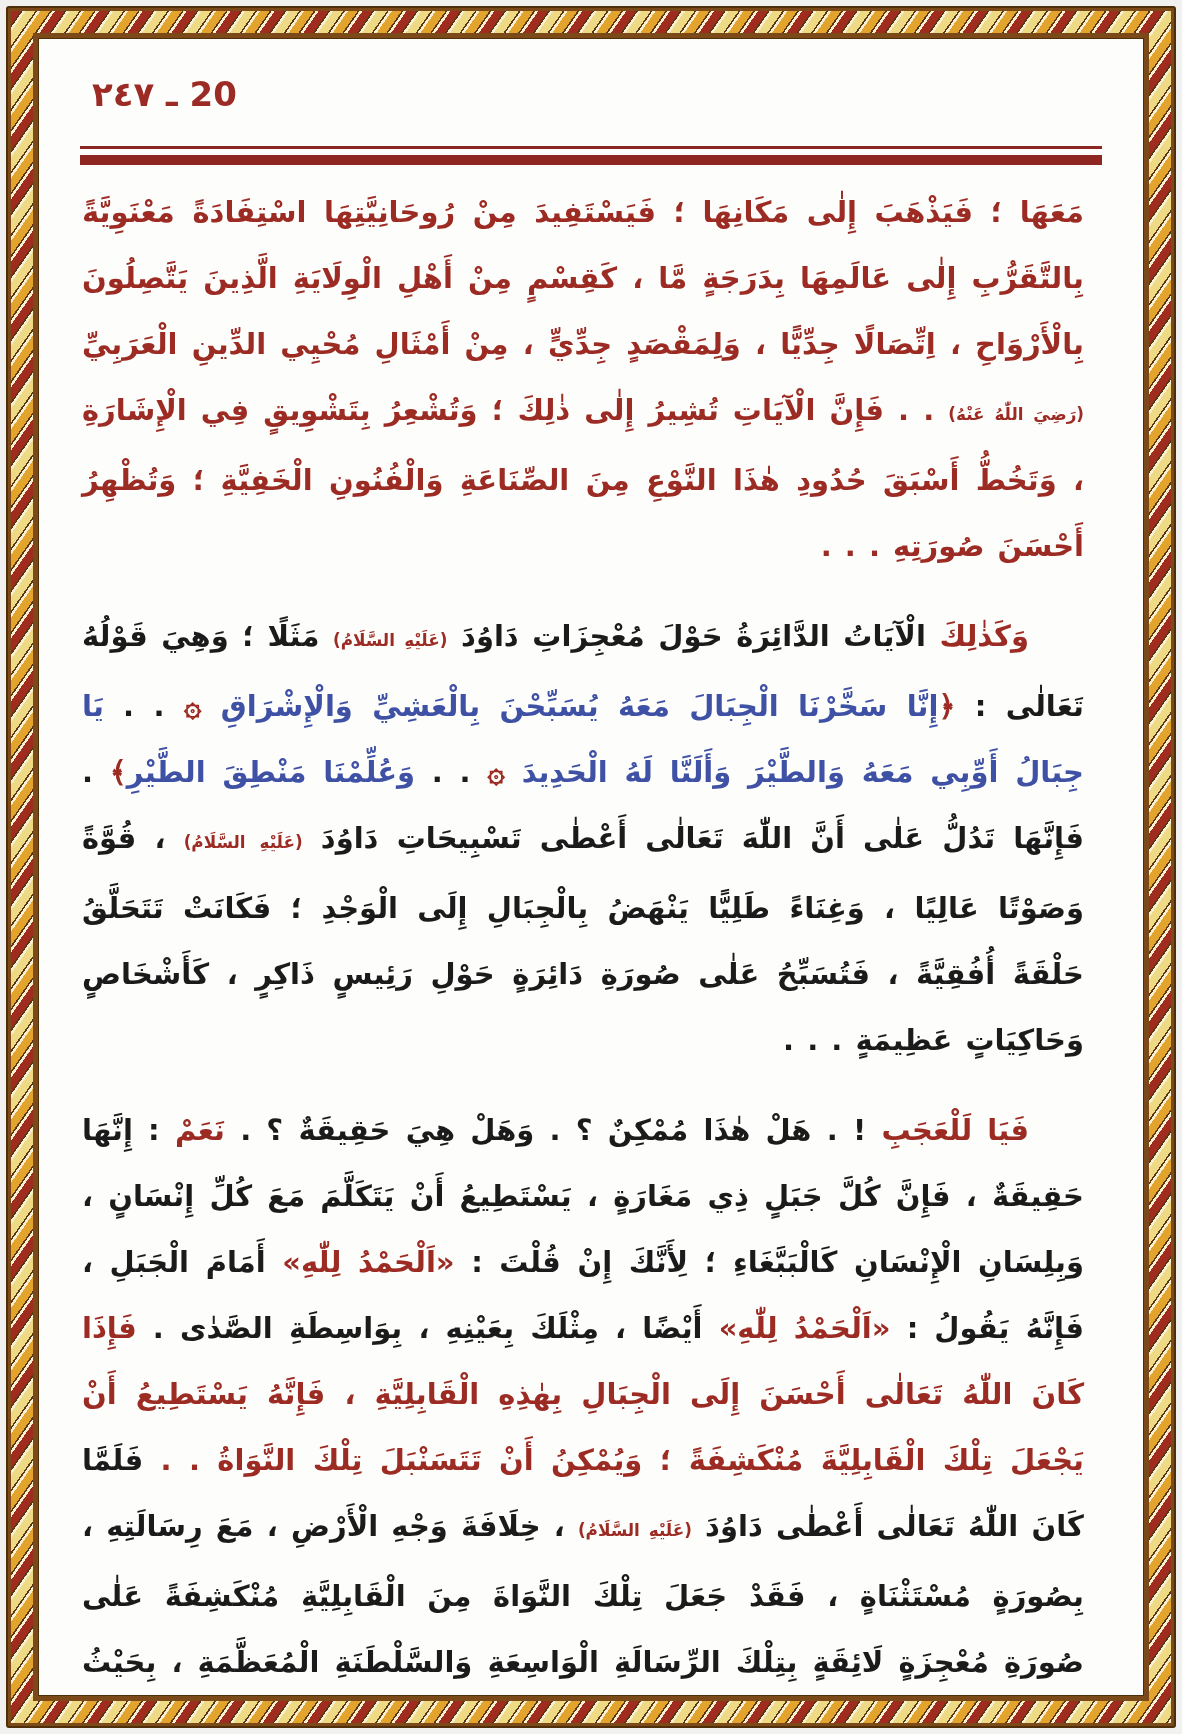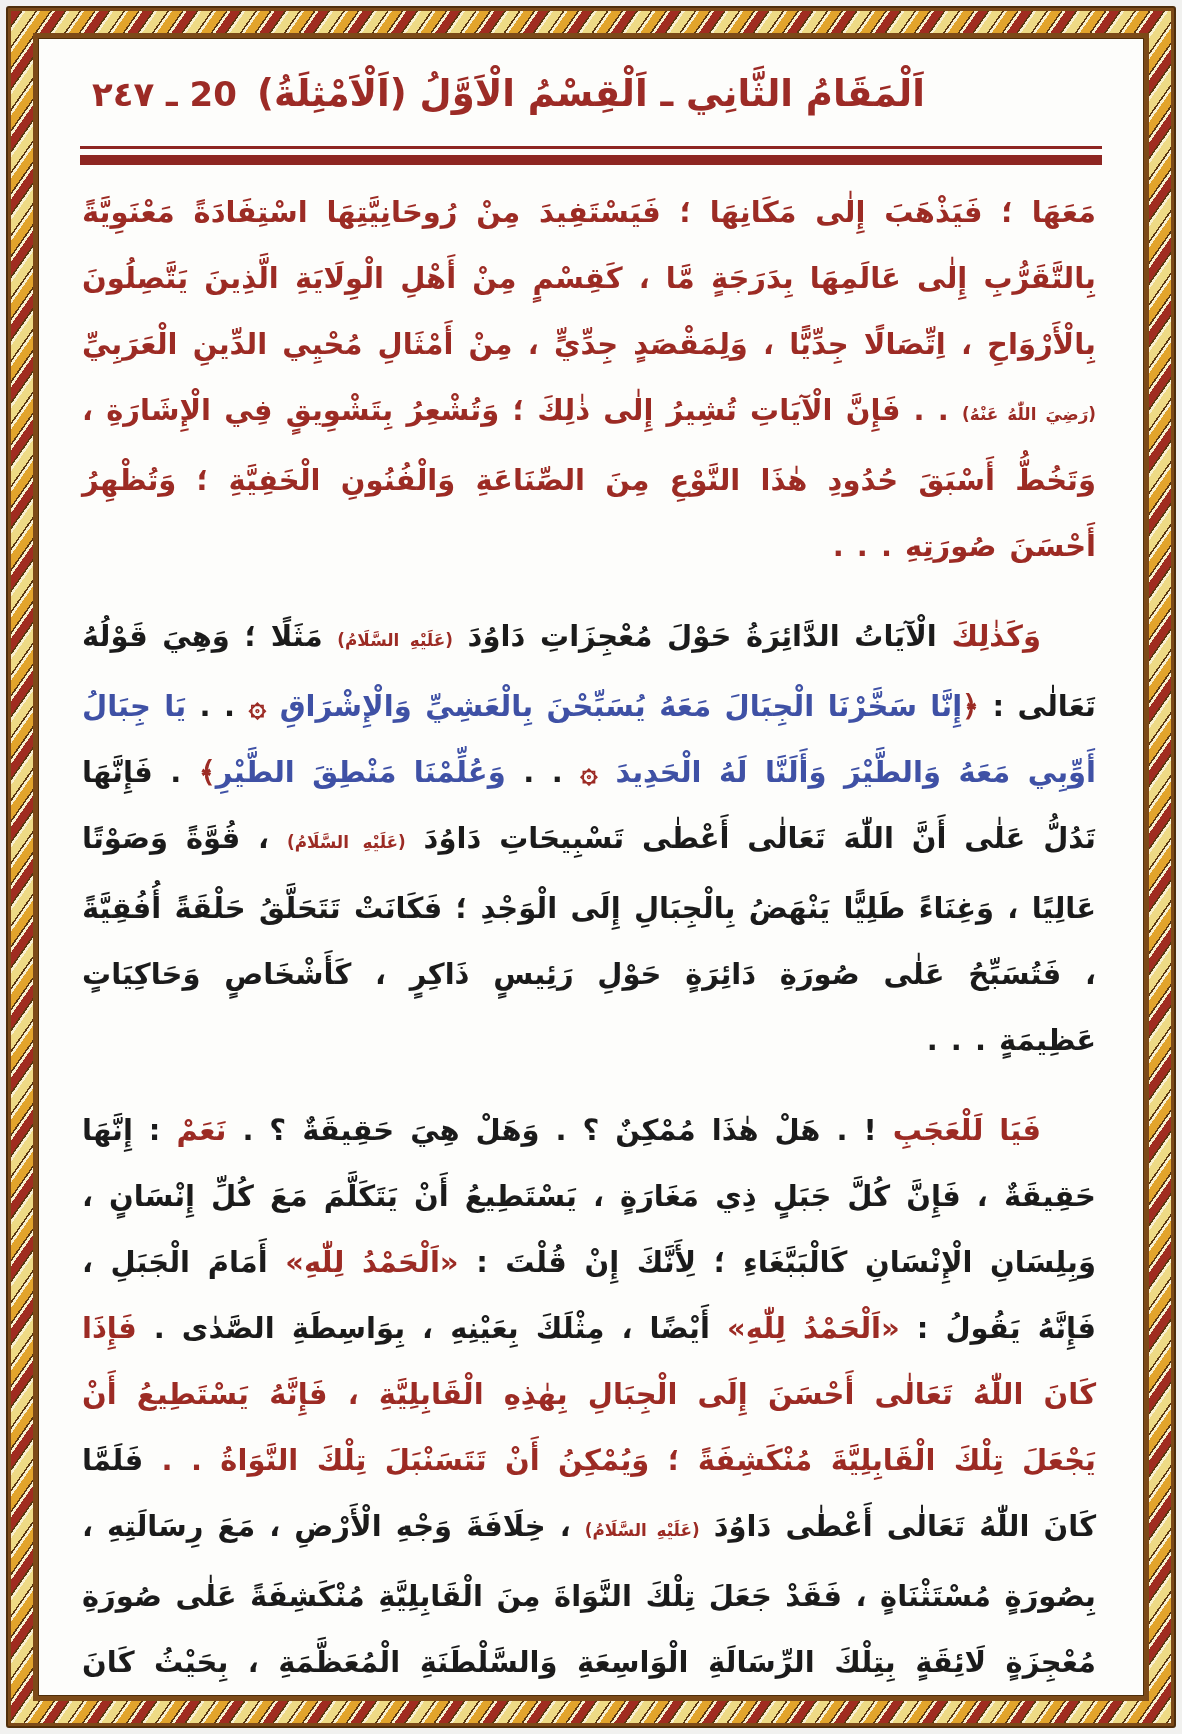--- a/index.html
+++ b/index.html
@@ -89,39 +89,38 @@
   .body-text {
     direction: rtl;
     text-align: justify;
     font-size: 29px;
     font-weight: bold;
     line-height: 66px;
     color: #1b1b1b;
     word-spacing: 3px;
     padding: 14px 4px 0 4px;
   }
-  .para { margin: 0 4px 24px 0; }
+  .para { margin: 0 16px 24px 0; }
   .para.indent { text-indent: 55px; }
   .para.justify-last { text-align-last: justify; }
   .run-black  { color: #1b1b1b; }
   .run-red    { color: #9c2b24; }
   .run-blue   { color: #3f51a5; }
   .run-seal   { color: #9c2b24; font-size: 0.58em; font-weight: bold; }
   .run-rosette{ color: #9c2b24; font-size: 1.02em; }
 </style>
 </head>
 <body>
 
 <div class="page">
   <div class="frame">
     <div class="frame-pattern">
       <div class="sheet">
 
         <div class="header">
-          <div class="title">اَلْمَقَامُ الثَّانِي ـ اَلْقِسْمُ الْاَوَّلُ (اَلْاَمْثِلَةُ)</div>
           <div class="page-marker">20 ـ ٢٤٧</div>
         </div>
 
         <div class="divider"></div>
 
         <div class="body-text">
             <p class="para"><span class="run-red">مَعَهَا ؛ فَيَذْهَبَ إِلٰى مَكَانِهَا ؛ فَيَسْتَفِيدَ مِنْ رُوحَانِيَّتِهَا اسْتِفَادَةً مَعْنَوِيَّةً بِالتَّقَرُّبِ إِلٰى عَالَمِهَا بِدَرَجَةٍ مَّا ، كَقِسْمٍ مِنْ أَهْلِ الْوِلَايَةِ الَّذِينَ يَتَّصِلُونَ بِالْأَرْوَاحِ ، اِتِّصَالًا جِدِّيًّا ، وَلِمَقْصَدٍ جِدِّيٍّ ، مِنْ أَمْثَالِ مُحْيِي الدِّينِ الْعَرَبِيِّ </span><span class="run-seal">(رَضِيَ اللّٰهُ عَنْهُ)</span><span class="run-red"> . . فَإِنَّ الْآيَاتِ تُشِيرُ إِلٰى ذٰلِكَ ؛ وَتُشْعِرُ بِتَشْوِيقٍ فِي الْإِشَارَةِ ، وَتَخُطُّ أَسْبَقَ حُدُودِ هٰذَا النَّوْعِ مِنَ الصِّنَاعَةِ وَالْفُنُونِ الْخَفِيَّةِ ؛ وَتُظْهِرُ أَحْسَنَ صُورَتِهِ . . .</span></p>
             <p class="para indent"><span class="run-red">وَكَذٰلِكَ</span><span class="run-black"> الْآيَاتُ الدَّائِرَةُ حَوْلَ مُعْجِزَاتِ دَاوُدَ </span><span class="run-seal">(عَلَيْهِ السَّلَامُ)</span><span class="run-black"> مَثَلًا ؛ وَهِيَ قَوْلُهُ تَعَالٰى : </span><span class="run-red">﴿</span><span class="run-blue">إِنَّا سَخَّرْنَا الْجِبَالَ مَعَهُ يُسَبِّحْنَ بِالْعَشِيِّ وَالْإِشْرَاقِ</span><span class="run-rosette"> ۞ </span><span class="run-black">. . </span><span class="run-blue">يَا جِبَالُ أَوِّبِي مَعَهُ وَالطَّيْرَ وَأَلَنَّا لَهُ الْحَدِيدَ</span><span class="run-rosette"> ۞ </span><span class="run-black">. . </span><span class="run-blue">وَعُلِّمْنَا مَنْطِقَ الطَّيْرِ</span><span class="run-red">﴾</span><span class="run-black"> . فَإِنَّهَا تَدُلُّ عَلٰى أَنَّ اللّٰهَ تَعَالٰى أَعْطٰى تَسْبِيحَاتِ دَاوُدَ </span><span class="run-seal">(عَلَيْهِ السَّلَامُ)</span><span class="run-black"> ، قُوَّةً وَصَوْتًا عَالِيًا ، وَغِنَاءً طَلِيًّا يَنْهَضُ بِالْجِبَالِ إِلَى الْوَجْدِ ؛ فَكَانَتْ تَتَحَلَّقُ حَلْقَةً أُفُقِيَّةً ، فَتُسَبِّحُ عَلٰى صُورَةِ دَائِرَةٍ حَوْلِ رَئِيسٍ ذَاكِرٍ ، كَأَشْخَاصٍ وَحَاكِيَاتٍ عَظِيمَةٍ . . .</span></p>
             <p class="para indent justify-last"><span class="run-red">فَيَا لَلْعَجَبِ</span><span class="run-black"> ! . هَلْ هٰذَا مُمْكِنٌ ؟ . وَهَلْ هِيَ حَقِيقَةٌ ؟ . </span><span class="run-red">نَعَمْ</span><span class="run-black"> : إِنَّهَا حَقِيقَةٌ ، فَإِنَّ كُلَّ جَبَلٍ ذِي مَغَارَةٍ ، يَسْتَطِيعُ أَنْ يَتَكَلَّمَ مَعَ كُلِّ إِنْسَانٍ ، وَبِلِسَانِ الْإِنْسَانِ كَالْبَبَّغَاءِ ؛ لِأَنَّكَ إِنْ قُلْتَ : </span><span class="run-red">«اَلْحَمْدُ لِلّٰهِ»</span><span class="run-black"> أَمَامَ الْجَبَلِ ، فَإِنَّهُ يَقُولُ : </span><span class="run-red">«اَلْحَمْدُ لِلّٰهِ»</span><span class="run-black"> أَيْضًا ، مِثْلَكَ بِعَيْنِهِ ، بِوَاسِطَةِ الصَّدٰى . </span><span class="run-red">فَإِذَا كَانَ اللّٰهُ تَعَالٰى أَحْسَنَ إِلَى الْجِبَالِ بِهٰذِهِ الْقَابِلِيَّةِ ، فَإِنَّهُ يَسْتَطِيعُ أَنْ يَجْعَلَ تِلْكَ الْقَابِلِيَّةَ مُنْكَشِفَةً ؛ وَيُمْكِنُ أَنْ تَتَسَنْبَلَ تِلْكَ النَّوَاةُ . . </span><span class="run-black">فَلَمَّا كَانَ اللّٰهُ تَعَالٰى أَعْطٰى دَاوُدَ </span><span class="run-seal">(عَلَيْهِ السَّلَامُ)</span><span class="run-black"> ، خِلَافَةَ وَجْهِ الْأَرْضِ ، مَعَ رِسَالَتِهِ ، بِصُورَةٍ مُسْتَثْنَاةٍ ، فَقَدْ جَعَلَ تِلْكَ النَّوَاةَ مِنَ الْقَابِلِيَّةِ مُنْكَشِفَةً عَلٰى صُورَةِ مُعْجِزَةٍ لَائِقَةٍ بِتِلْكَ الرِّسَالَةِ الْوَاسِعَةِ وَالسَّلْطَنَةِ الْمُعَظَّمَةِ ، بِحَيْثُ كَانَ يَقْتَدِي كَثِيرٌ مِنَ الْجِبَالِ الْعِظَامِ ، بِدَاوُدَ </span></p>
           </div>

